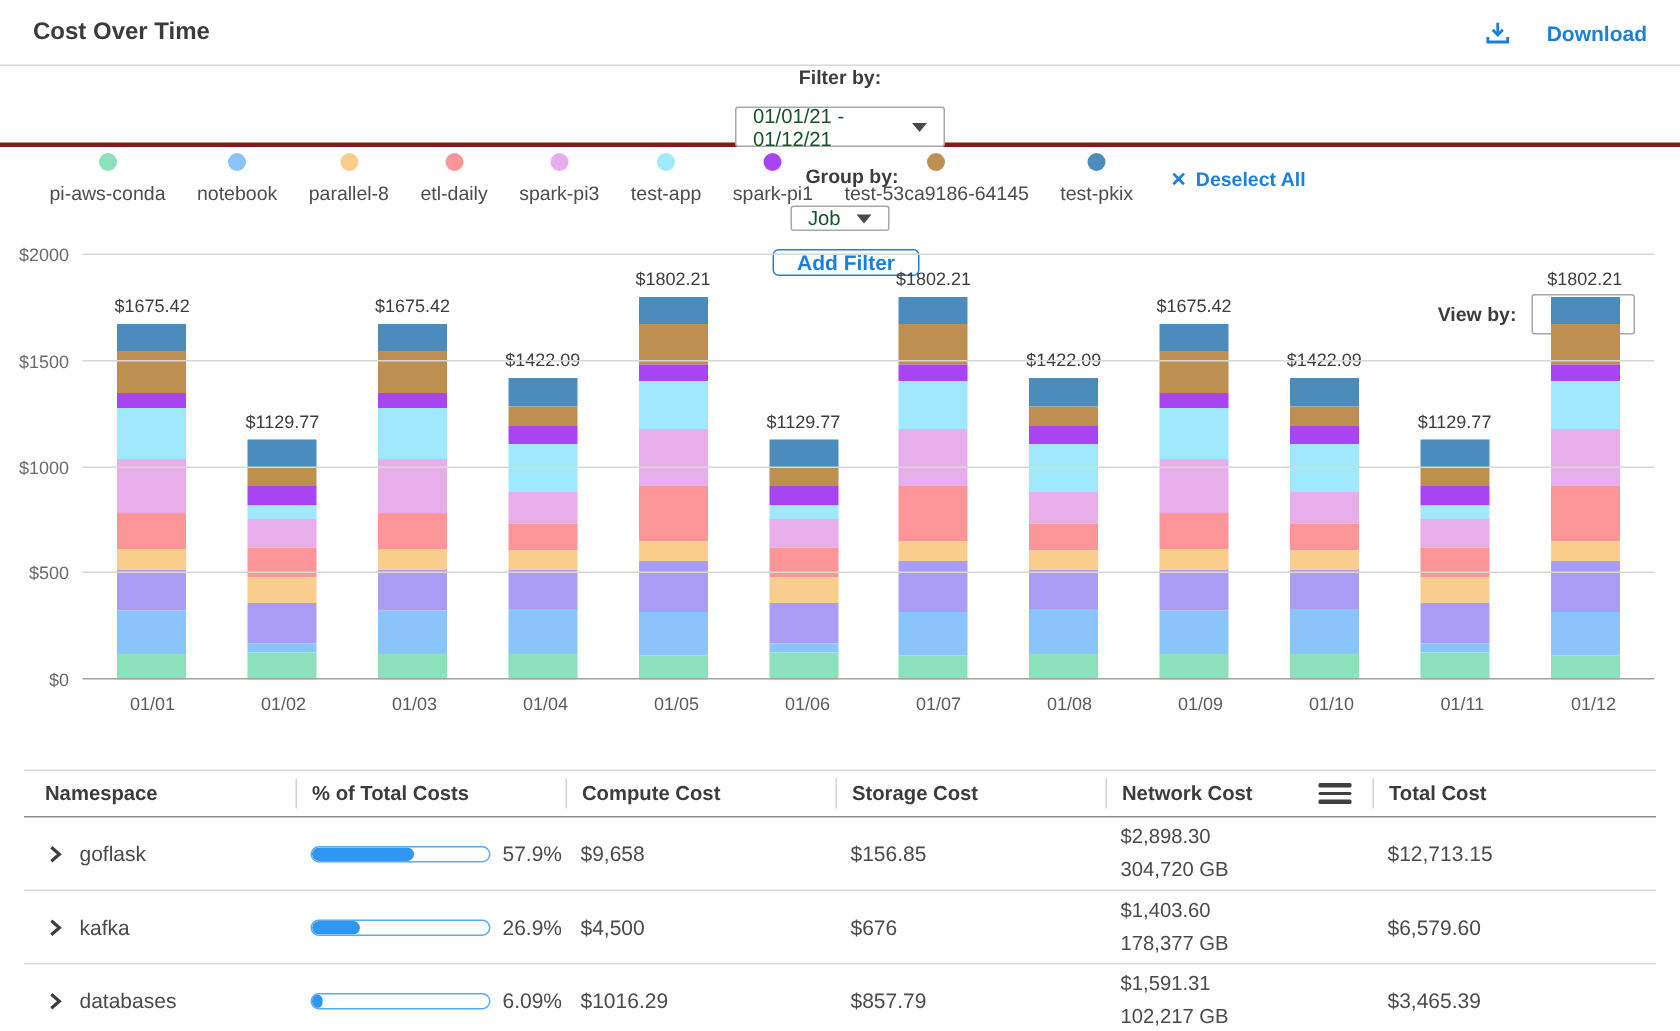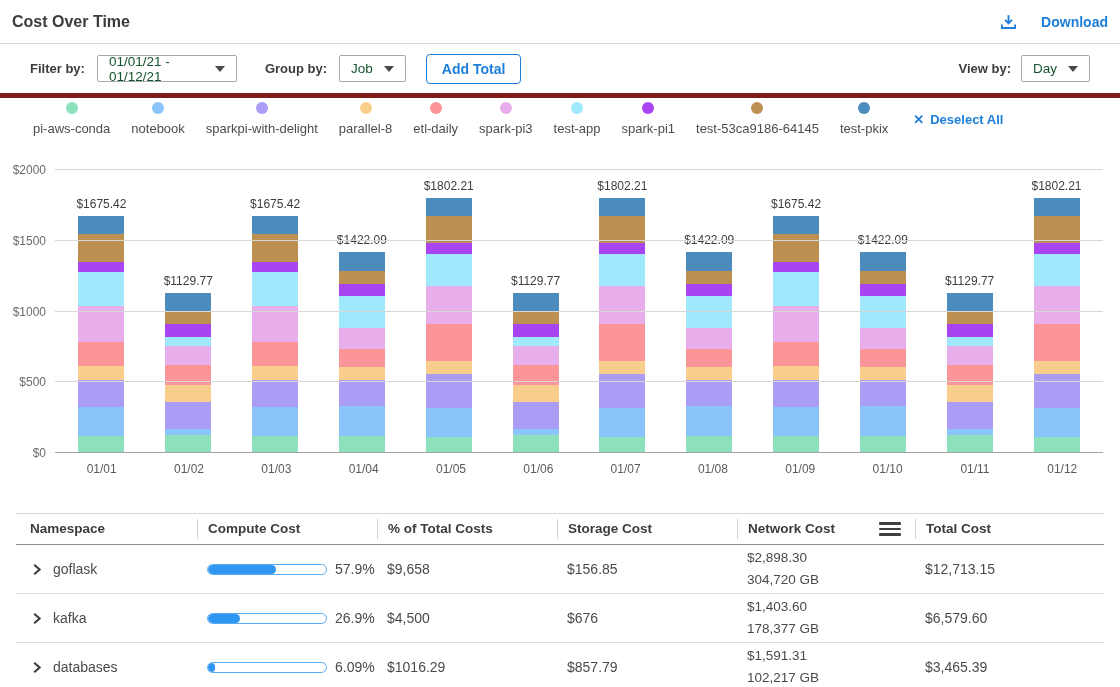--- a/index.html
+++ b/index.html
@@ -1,25 +1,25 @@
 <!DOCTYPE html>
 <html><head>
 <meta charset="utf-8">
 <style>
   html,body{margin:0;padding:0;background:#fff;}
   body{width:1120px;height:687px;overflow:hidden;font-family:"Liberation Sans",sans-serif;-webkit-font-smoothing:antialiased;}
   .page{width:1120px;height:687px;position:relative;background:#fff;}
 
   
-  .hdr{height:44px;display:flex;align-items:center;justify-content:space-between;padding:0 12px;border-bottom:1px solid #d8d8d8;box-sizing:border-box;}
+  .hdr{height:44px;display:flex;align-items:center;justify-content:space-between;padding:0 22px;border-bottom:1px solid #d8d8d8;box-sizing:border-box;}
   .title{font-size:16px;font-weight:bold;color:#3b3b3b;}
   .download{display:flex;align-items:center;gap:24px;color:#1e7fdb;font-weight:bold;font-size:14px;cursor:pointer;}
 
   
-  .filter-bar{height:54px;display:flex;align-items:center;padding:0 30px;border-bottom:5px solid #7f1d1d;box-sizing:border-box;gap:12px;}
+  .filter-bar{height:54px;display:flex;align-items:center;padding:0 30px;border-bottom:3px solid #7f1d1d;box-sizing:border-box;gap:12px;flex-direction:column;}
   .flabel{font-size:13px;font-weight:bold;color:#3c3c3c;}
   .dd{height:27px;border:1px solid #a8a8a8;border-radius:2px;display:inline-flex;align-items:center;gap:11px;padding:0 11px;font-size:13.5px;color:#14532d;background:#fff;cursor:pointer;box-sizing:border-box;}
   .dd.date{width:140px;justify-content:space-between;}
   .caret{width:0;height:0;border-left:5px solid transparent;border-right:5px solid transparent;border-top:6px solid #4a4a4a;display:inline-block;}
   .add-filter{margin-left:8px;height:30px;padding:0 15px;border:1.5px solid #1e7fdb;border-radius:4px;background:#fff;color:#1e7fdb;font-weight:bold;font-size:14px;font-family:"Liberation Sans",sans-serif;cursor:pointer;}
   .view-group{margin-left:auto;display:flex;align-items:center;gap:10px;}
 
   
   .legend-bar{height:42px;display:flex;align-items:center;padding:0 33px;gap:21px;}
   .legend-item{display:flex;align-items:center;gap:7px;font-size:13px;color:#4d4d4d;cursor:pointer;flex-direction:column;}
@@ -78,43 +78,39 @@
     <span class="flabel">Filter by:</span>
     <div class="dd date">
       <span>01/01/21 - 01/12/21</span>
       <span class="caret"></span>
     </div>
     <span class="flabel" style="margin-left:16px;">Group by:</span>
     <div class="dd">
       <span>Job</span>
       <span class="caret"></span>
     </div>
-    <button class="add-filter">Add Total</button>
+    <button class="add-filter">Add Filter</button>
     <div class="view-group">
       <span class="flabel">View by:</span>
       <div class="dd">
         <span>Day</span>
         <span class="caret"></span>
       </div>
     </div>
   </div>
 
   <div class="legend-bar">
     <div id="legendItems" style="display:flex;align-items:center;gap:21px;">
         <div class="legend-item">
           <span class="ldot" style="background: rgb(140, 224, 187);"></span>
           <span>pi-aws-conda</span>
         </div>
         <div class="legend-item">
           <span class="ldot" style="background: rgb(138, 196, 250);"></span>
           <span>notebook</span>
-        </div>
-        <div class="legend-item">
-          <span class="ldot" style="background: rgb(171, 157, 246);"></span>
-          <span>sparkpi-with-delight</span>
         </div>
         <div class="legend-item">
           <span class="ldot" style="background: rgb(249, 205, 140);"></span>
           <span>parallel-8</span>
         </div>
         <div class="legend-item">
           <span class="ldot" style="background: rgb(251, 149, 152);"></span>
           <span>etl-daily</span>
         </div>
         <div class="legend-item">
@@ -353,22 +349,22 @@
         <div>01/09</div>
         <div>01/10</div>
         <div>01/11</div>
         <div>01/12</div>
       </div>
   </div>
 
   <div class="cost-table">
     <div class="t-header">
       <div class="th">Namespace</div>
+      <div class="th">% of Total Costs</div>
       <div class="th">Compute Cost</div>
-      <div class="th">% of Total Costs</div>
       <div class="th">Storage Cost</div>
       <div class="th th-network">
         <span>Network  Cost</span>
         <span class="hamburger">
             <span></span>
             <span></span>
             <span></span>
           </span>
       </div>
       <div class="th">Total Cost</div>

